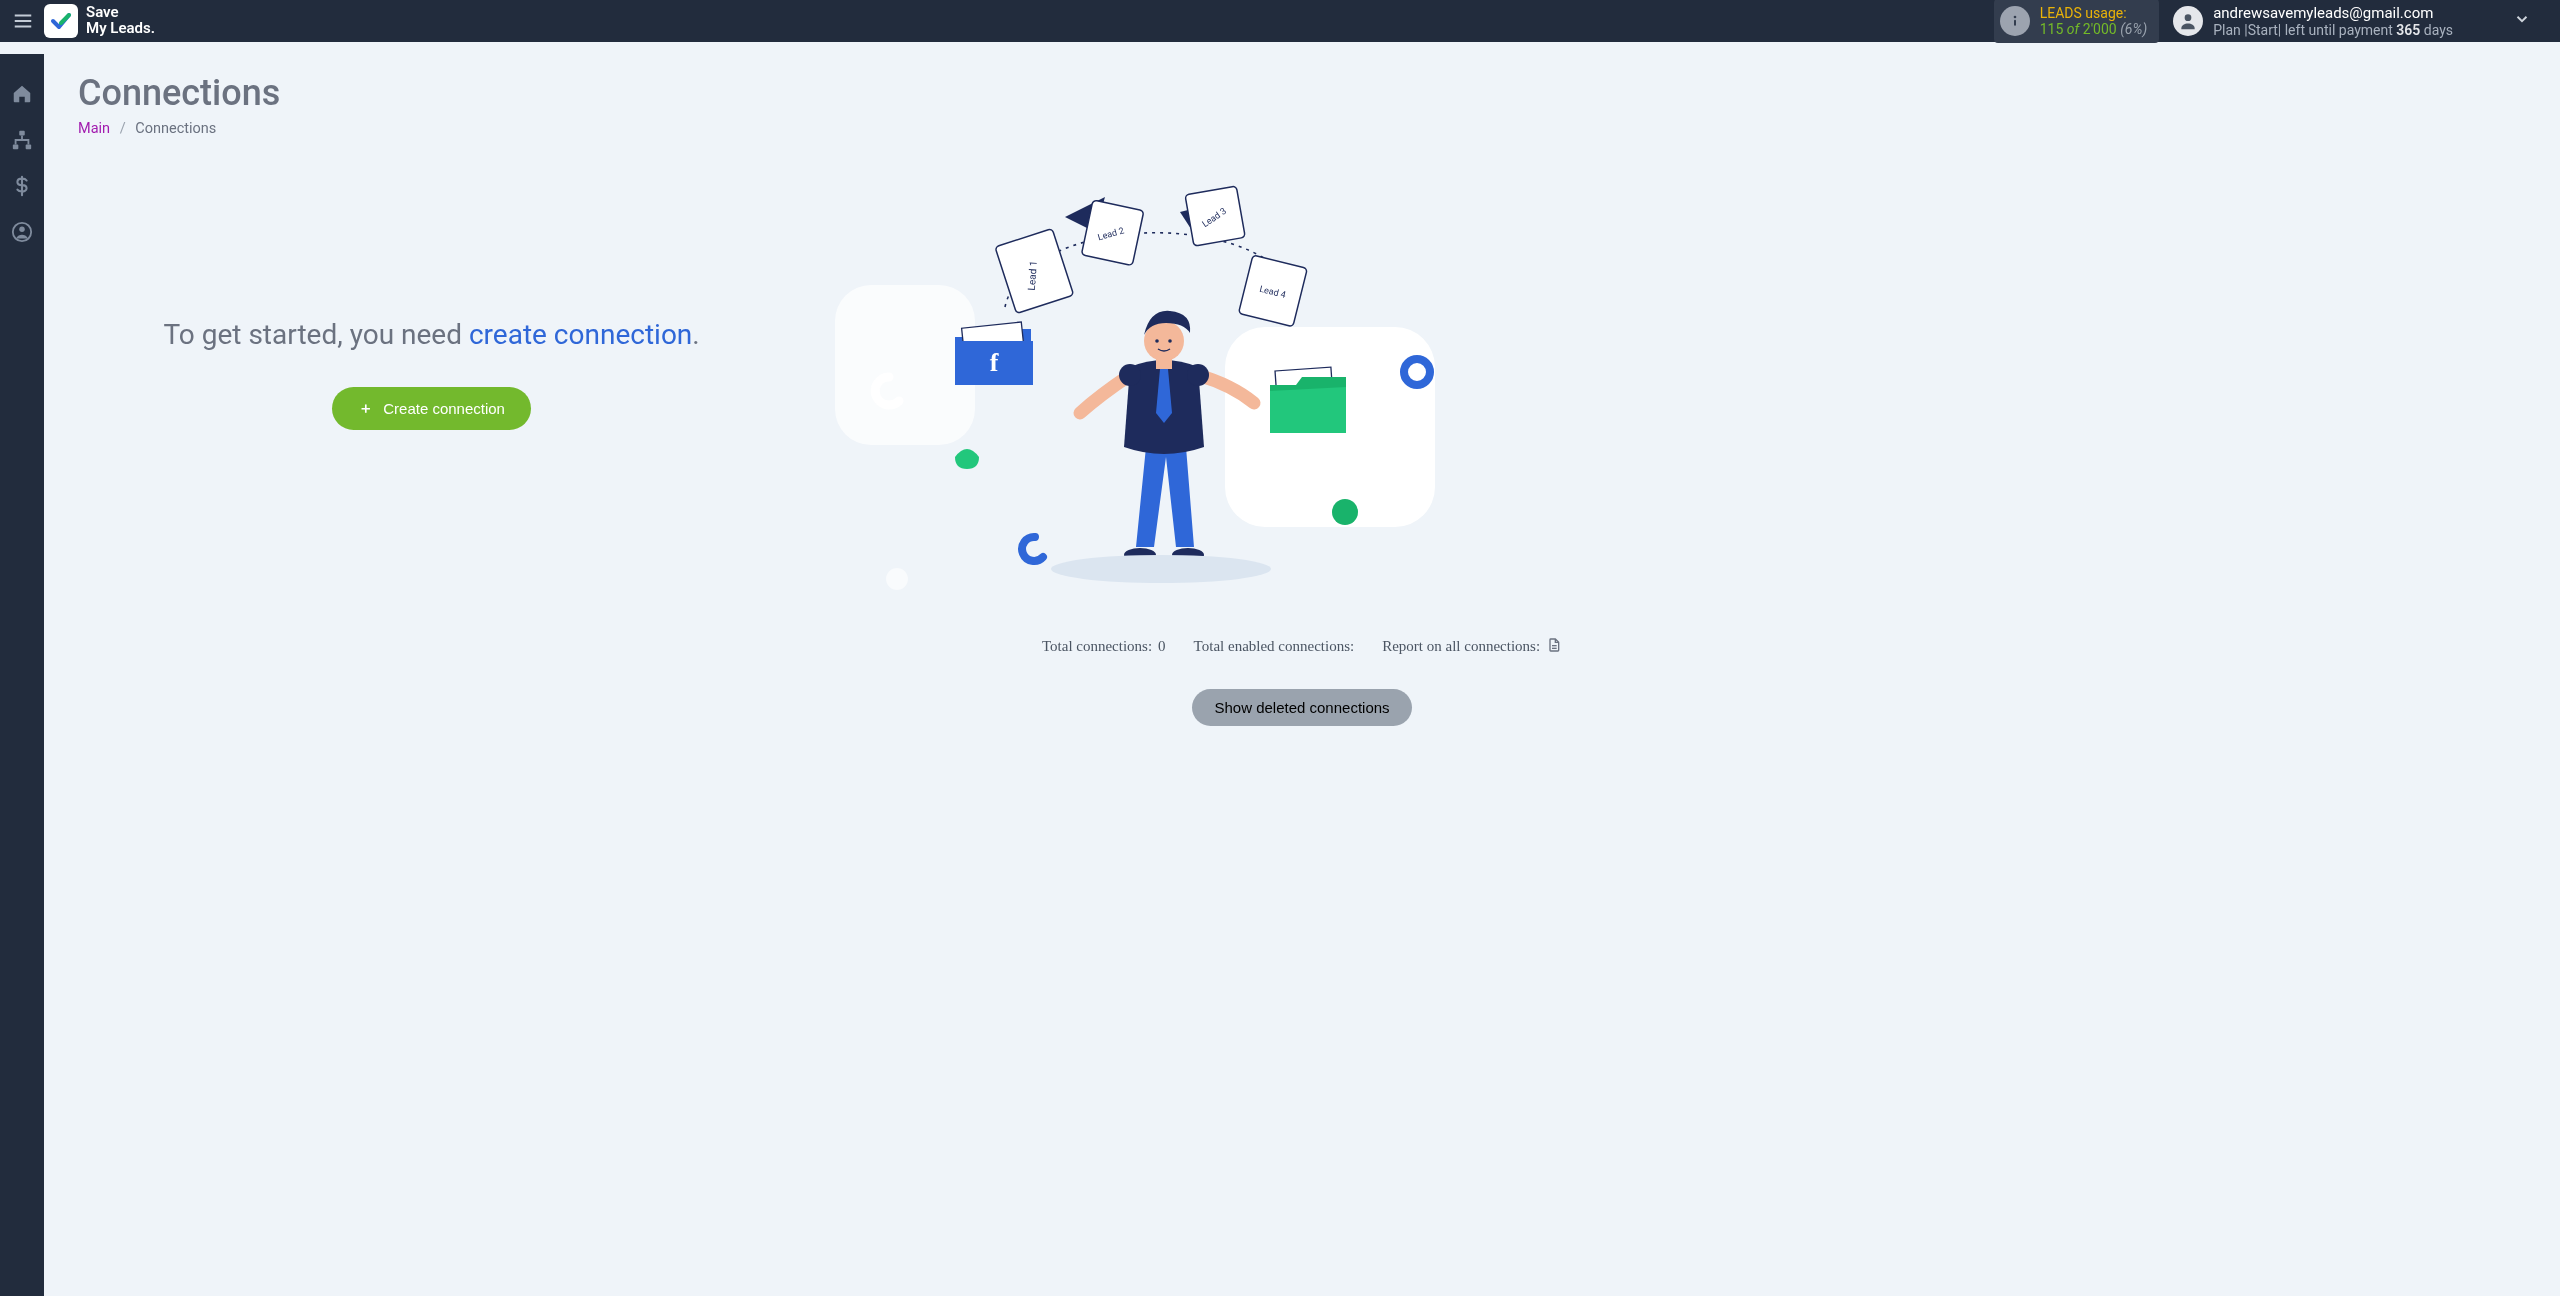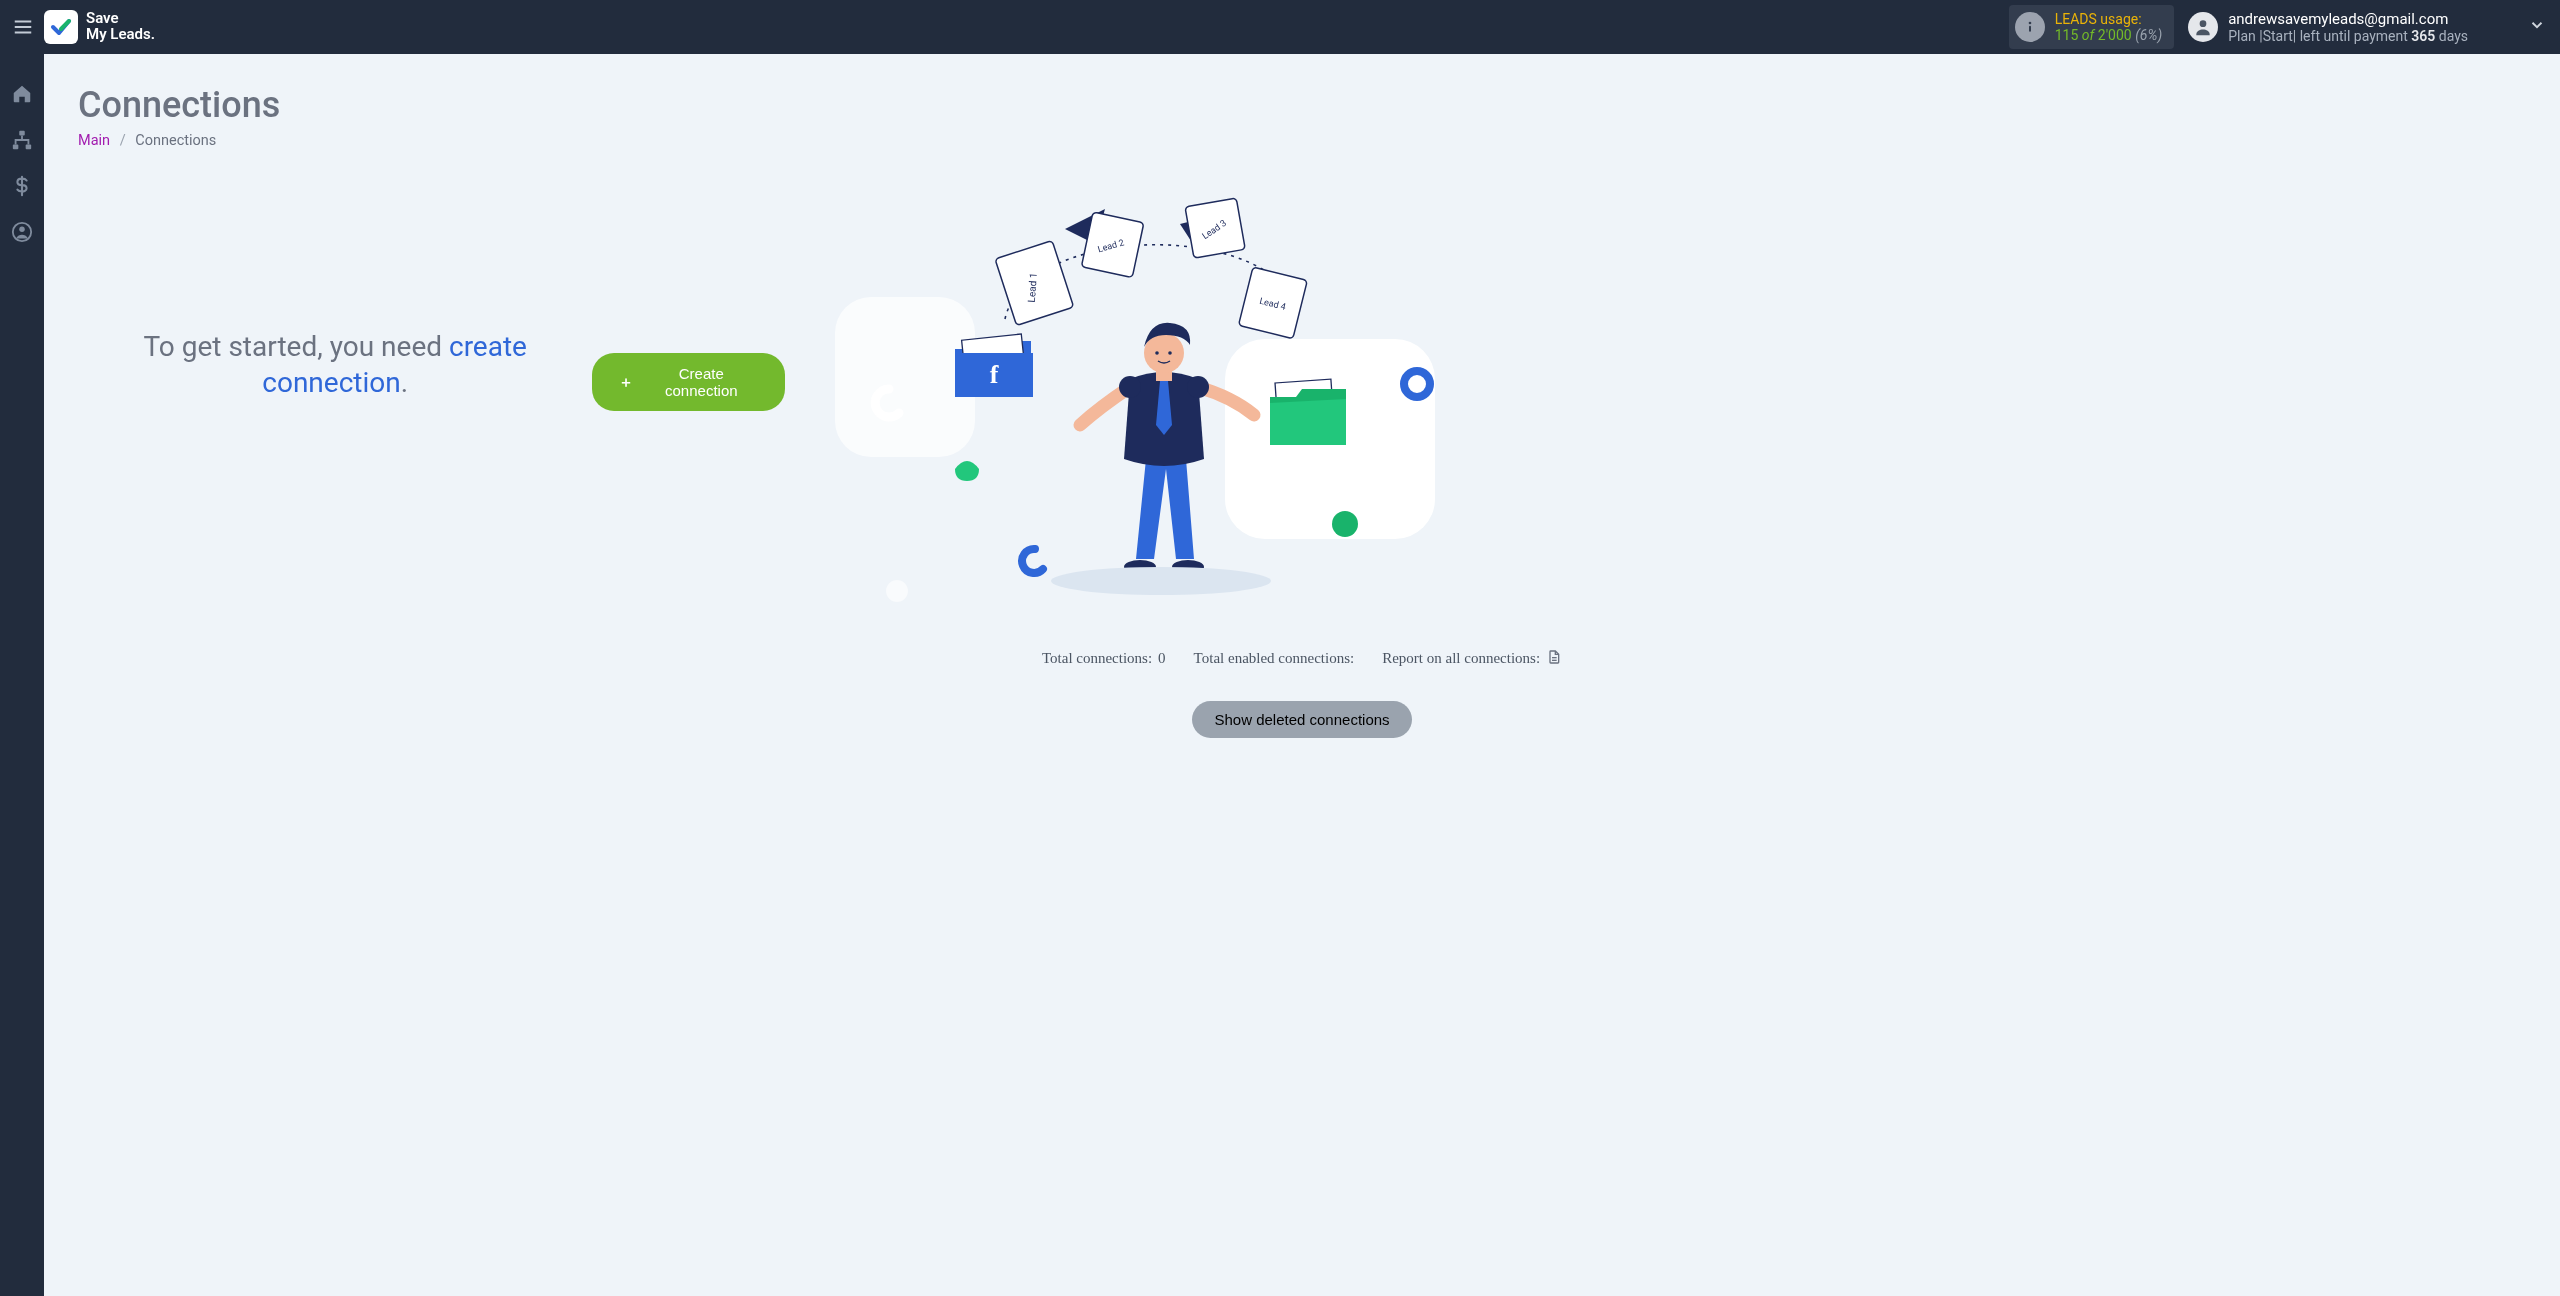--- a/index.html
+++ b/index.html
@@ -5,24 +5,24 @@
     * { margin:0; padding:0; box-sizing:border-box; }
     body {
       font-family: -apple-system, BlinkMacSystemFont, "Segoe UI", Roboto, "Helvetica Neue", Arial, sans-serif;
       background:#eff4f9;
       color:#333;
       overflow-x:hidden;
     }
     
     .topbar{
       display:flex; align-items:center;
-      height:54px;
+      height:42px;
       background:#222c3d;
       color:#f5f7fa;
-      padding:0 14px 0 10px;
+      padding:0 29px 0 10px;
       position:relative;
       z-index:10;
     }
     .hamburger{
       width:26px; height:26px;
       display:flex; align-items:center; justify-content:center;
       cursor:pointer;
       margin-right:8px;
       color:#c3cbd6;
     }
@@ -119,21 +119,21 @@
     .crumbs a{ color:#a21caf; text-decoration:none; }
     .crumbs .sep{ color:#9aa3ae; margin:0 6px; }
     .content{
       display:flex;
       align-items:flex-start;
       gap:40px;
       max-width:1360px;
     }
     .left-col{
       flex:0 0 52%;
-      display:flex;align-items:center;
+      display:flex;flex-direction:column;align-items:center;
       padding-top:140px;
     }
     .intro{
       font-size:28px;
       color:#6b7280;
       text-align:center;
       line-height:1.3;
       margin-bottom:34px;
       font-weight:400;
     }

